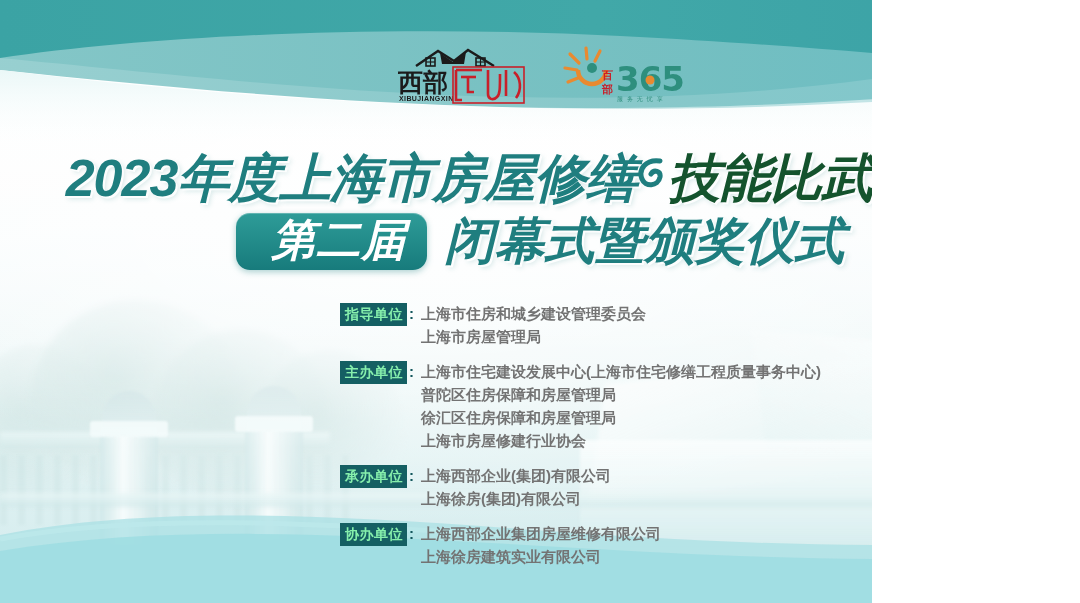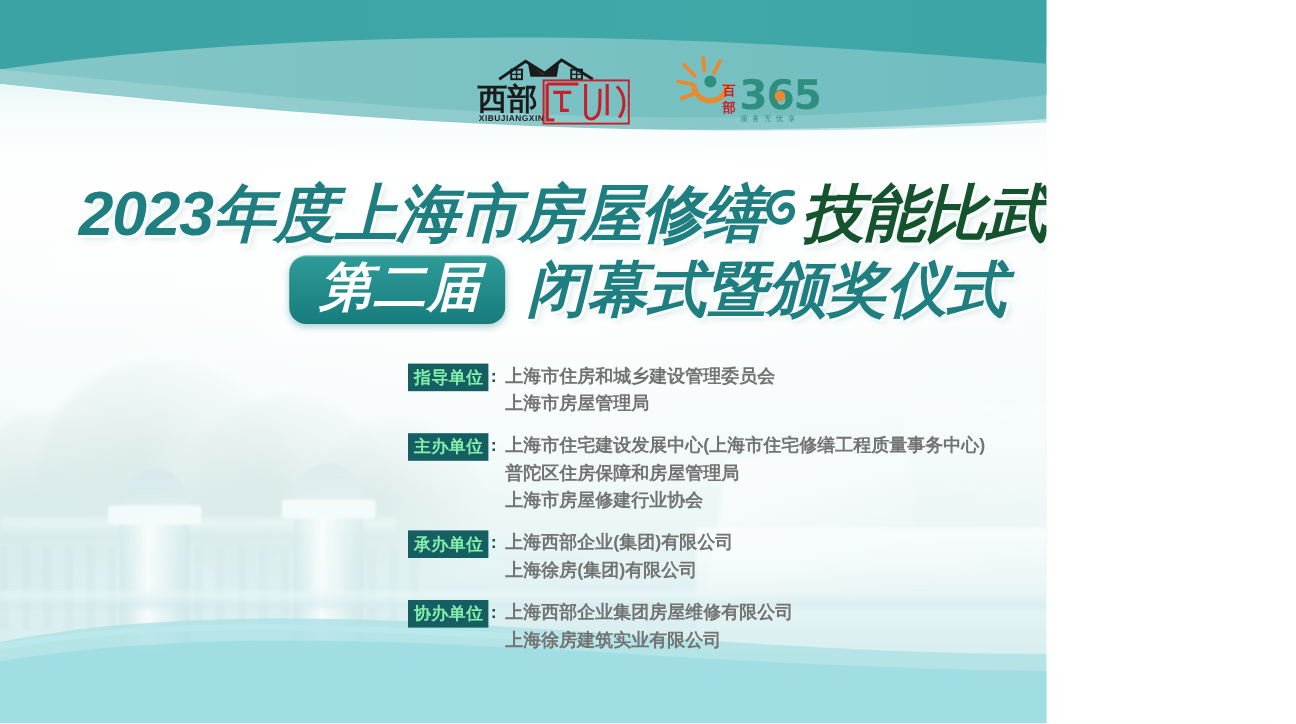--- a/index.html
+++ b/index.html
@@ -191,21 +191,21 @@
     height: 62px;
     display: flex;
     justify-content: center;
     align-items: center;
     gap: 18px;
   }
   .badge-edition {
     display: inline-flex;
     align-items: center;
     justify-content: center;
-    padding: 5px 20px 8px 25px;
+    padding: 5px 20px 8px 36px;
     border-radius: 14px;
     background: linear-gradient(to bottom, #2e9c98, #177b7c);
     box-shadow: 0 2px 6px rgba(23,123,124,.35), inset 0 1px 0 rgba(255,255,255,.25);
     color: #ffffff;
     font-size: 44px;
     font-weight: bold;
     font-style: italic;
     letter-spacing: 1px;
     line-height: 1;
   }
@@ -418,20 +418,21 @@
         <div class="credit-line">上海市房屋管理局</div>
       </div>
     </div>
 
     <div class="credit-group">
       <span class="credit-label">主办单位</span>
       <span class="credit-colon">:</span>
       <div class="credit-lines">
         <div class="credit-line">上海市住宅建设发展中心(上海市住宅修缮工程质量事务中心)</div>
         <div class="credit-line">普陀区住房保障和房屋管理局</div>
+        <div class="credit-line">徐汇区住房保障和房屋管理局</div>
         <div class="credit-line">上海市房屋修建行业协会</div>
       </div>
     </div>
 
     <div class="credit-group">
       <span class="credit-label">承办单位</span>
       <span class="credit-colon">:</span>
       <div class="credit-lines">
         <div class="credit-line">上海西部企业(集团)有限公司</div>
         <div class="credit-line">上海徐房(集团)有限公司</div>

